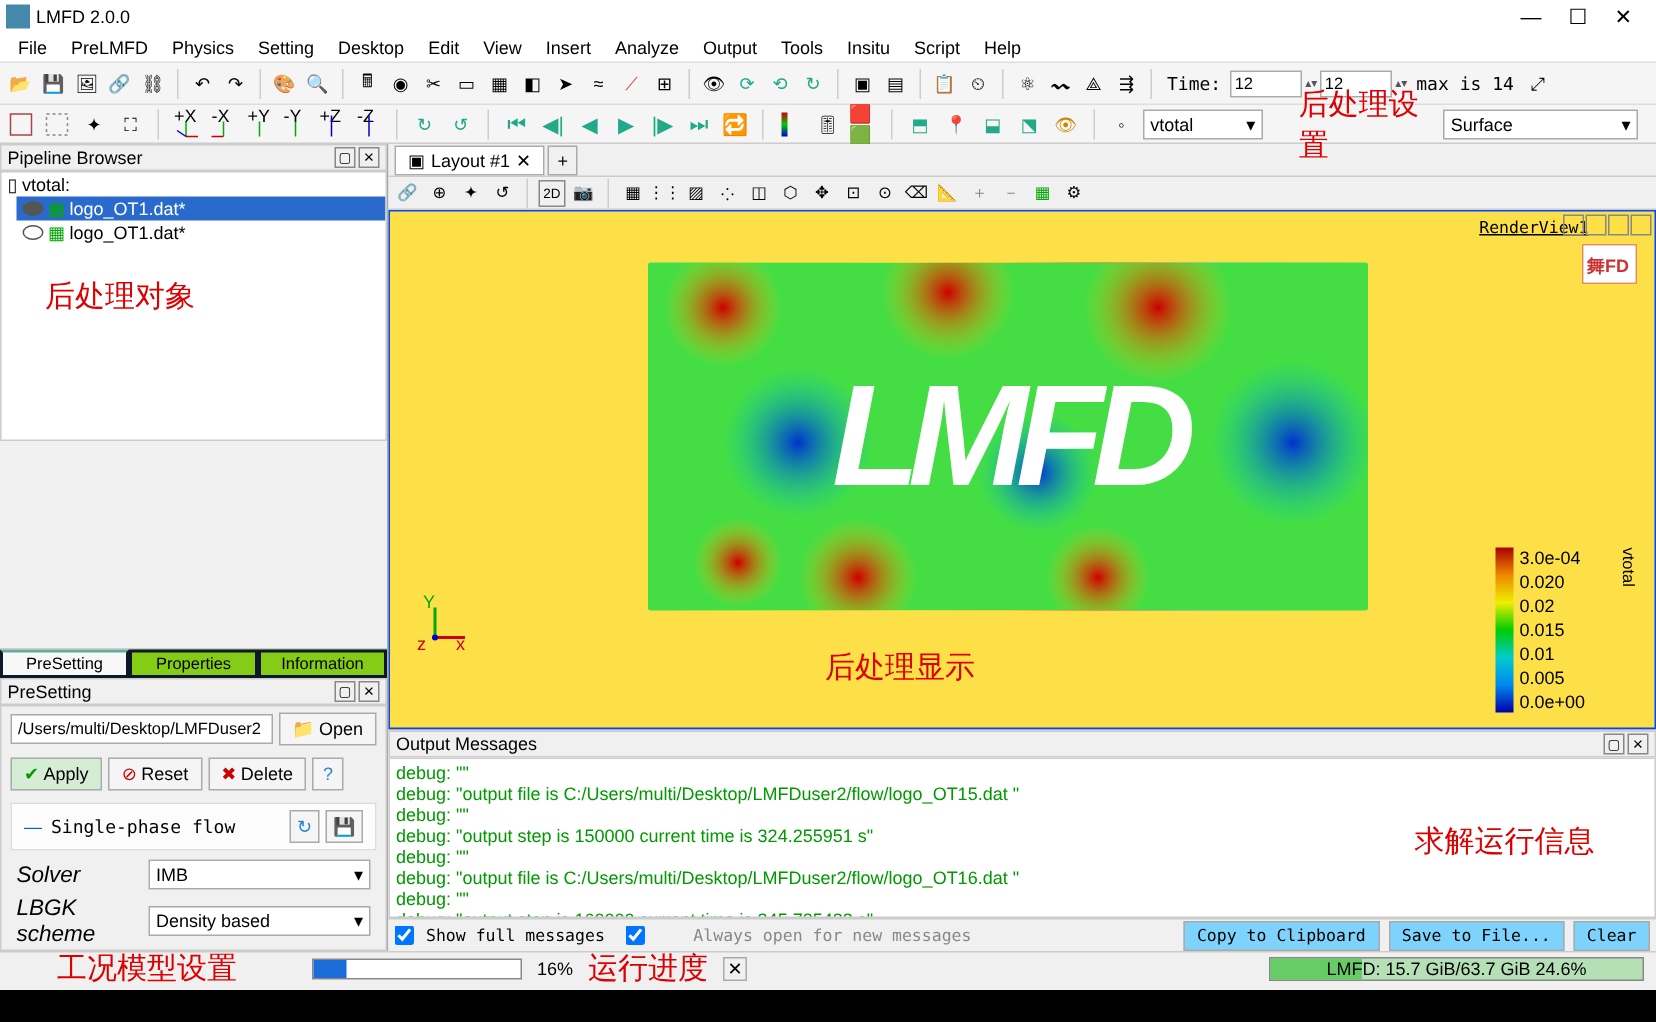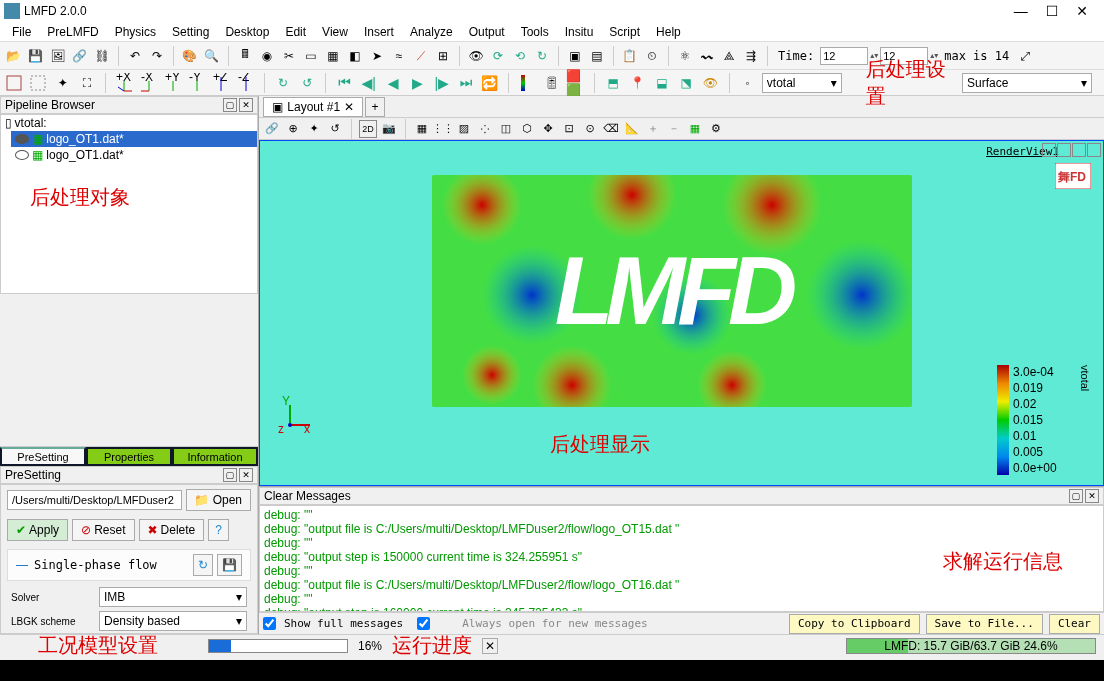--- a/index.html
+++ b/index.html
@@ -35,51 +35,51 @@
 .tab { flex: 1; border: 2px solid #0f172a; background: #84cc16; display: flex; align-items: center; justify-content: center; font-size: 11px; cursor: pointer; }
 .tab.active { background: #f8f8f8; border-top: 2px solid #6a9; }
 .presetting { flex: 1; background: #f0f0f0; border: 1px solid #ccc; }
 .ps-row { display: flex; align-items: center; gap: 4px; padding: 4px 6px; }
 .ps-input { flex: 1; height: 20px; border: 1px solid #aaa; padding: 0 4px; font-size: 11px; background: #fff; }
 .ps-btn { height: 22px; border: 1px solid #aaa; background: #f5f5f5; padding: 0 8px; display: inline-flex; align-items: center; gap: 3px; cursor: pointer; }
 .ps-btn.apply { background: #d4edd4; }
 .ps-btn .ico { font-size: 12px; }
 .section-hdr { display: flex; align-items: center; padding: 4px 8px; border: 1px solid #ddd; margin: 4px 6px; background: #fcfcfc; }
 .form-row { display: flex; align-items: center; padding: 2px 10px; gap: 8px; }
-.form-row label { width: 80px; font-size: 10px; }
+.form-row label { width: 80px; font-size: 15px; font-style: italic; }
 .form-row .combo { flex: 1; font-size: 11px; }
 .right-col { flex: 1; display: flex; flex-direction: column; }
 .layout-tabs { height: 22px; background: #f0f0f0; display: flex; align-items: center; border-bottom: 1px solid #ccc; padding-left: 4px; }
 .layout-tab { height: 20px; border: 1px solid #aaa; background: #fff; padding: 0 8px; display: flex; align-items: center; gap: 4px; font-size: 11px; }
 .layout-tab .x { cursor: pointer; }
 .layout-add { width: 20px; height: 20px; border: 1px solid #aaa; margin-left: 2px; display: flex; align-items: center; justify-content: center; cursor: pointer; }
 .render-toolbar { height: 22px; background: #f0f0f0; display: flex; align-items: center; padding: 0 4px; gap: 3px; border-bottom: 1px solid #ccc; }
 .rt-icon { width: 18px; height: 18px; display: inline-flex; align-items: center; justify-content: center; cursor: pointer; font-size: 11px; }
-.render-view { flex: 1; background: #5eead4; border: 1px solid #0048ff; position: relative; }
+.render-view { flex: 1; background: #fde047; border: 1px solid #0048ff; position: relative; }
 .render-label { position: absolute; right: 44px; top: 4px; font-family: monospace; font-size: 11px; text-decoration: underline; }
 .render-split { position: absolute; right: 2px; top: 2px; display: flex; gap: 1px; }
 .render-split span { width: 14px; height: 14px; border: 1px solid #888; display: inline-block; cursor: pointer; }
 .logo-badge { position: absolute; right: 12px; top: 22px; width: 36px; height: 26px; }
 .cfd-image { position: absolute; left: 172px; top: 34px; width: 480px; height: 232px; background: linear-gradient(90deg, #3e6, #7e4, #ae2, #de4, #fb3, #e44, #3bf, #0e8, #5e4); border-radius: 2px; display: flex; align-items: center; justify-content: center; overflow: hidden; }
 .cfd-letters { font-size: 96px; font-weight: 900; font-style: italic; color: #fff; font-family: Arial, sans-serif; letter-spacing: -8px; }
 .axes-triad { position: absolute; left: 16px; bottom: 50px; width: 40px; height: 40px; }
 .color-legend { position: absolute; right: 16px; bottom: 10px; width: 90px; height: 110px; display: flex; }
 .color-bar { width: 12px; height: 100%; background: linear-gradient(to bottom, #a00, #e80, #ee0, #0c0, #0cc, #08e, #00a); }
 .color-ticks { display: flex; flex-direction: column; justify-content: space-between; padding-left: 4px; font-size: 10px; }
 .color-axis-label { writing-mode: vertical-rl; font-size: 11px; position: absolute; right: -4px; }
 .output-panel { height: 148px; background: #f0f0f0; border-top: 1px solid #aaa; display: flex; flex-direction: column; }
 .output-text { flex: 1; background: #fff; border: 1px solid #ccc; overflow: hidden; padding: 2px 4px; font-family: monospace; font-size: 11px; line-height: 14px; position: relative; }
 .output-text .ln { white-space: pre; }
 .output-text .dbg { color: #090; }
 .output-footer { height: 22px; display: flex; align-items: center; padding: 0 4px; gap: 6px; background: #f0f0f0; border-top: 1px solid #ccc; }
 .output-footer input[type=checkbox] { margin-right: 2px; }
 .output-footer .lbl { font-family: monospace; font-size: 11px; }
 .output-footer .gray { color: #888; margin-left: 24px; }
 .output-footer .spacer { flex: 1; }
-.output-footer .obtn { height: 20px; border: 1px solid #aaa; background: #fef9c3; padding: 0 8px; font-family: monospace; font-size: 11px; cursor: pointer; }
+.output-footer .obtn { height: 20px; border: 1px solid #aaa; background: #7dd3fc; padding: 0 8px; font-family: monospace; font-size: 11px; cursor: pointer; }
 .statusbar { height: 22px; background: #f0f0f0; display: flex; align-items: center; padding: 0 8px; gap: 10px; border-top: 1px solid #ccc; }
 .progress { width: 140px; height: 14px; border: 1px solid #888; background: #fff; position: relative; }
 .progress-fill { height: 100%; background: #1a6dd8; }
 .status-x { width: 16px; height: 16px; border: 1px solid #aaa; display: flex; align-items: center; justify-content: center; cursor: pointer; }
 .mem-bar { width: 250px; height: 16px; border: 1px solid #888; background: #b5e0b5; position: relative; display: flex; justify-content: center; font-size: 11px; }
 .mem-fill { position: absolute; left: 0; top: 0; height: 100%; background: #6c6; }
 .mem-text { position: relative; z-index: 1; }
 .bottom-black { position: absolute; bottom: 0; left: 0; right: 0; height: 21px; background: #000; }
 svg.axisico { width: 20px; height: 20px; }
 </style>
@@ -436,34 +436,34 @@
             <text x="2" y="38" font-size="9" fill="#c00">z</text>
             <line x1="14" y1="30" x2="34" y2="30" stroke="#c00" stroke-width="2"></line>
             <line x1="14" y1="30" x2="14" y2="10" stroke="#0a0" stroke-width="2"></line>
             <circle cx="14" cy="30" r="2" fill="#00c"></circle>
           </svg>
       </div>
       <div class="color-legend">
         <div class="color-bar"></div>
         <div class="color-ticks">
           <span>3.0e-04</span>
-          <span>0.019</span>
+          <span>0.020</span>
           <span>0.02</span>
           <span>0.015</span>
           <span>0.01</span>
           <span>0.005</span>
           <span>0.0e+00</span>
         </div>
         <span class="color-axis-label">vtotal</span>
       </div>
     </div>
 
     <div class="output-panel">
       <div class="panel-header">
-        <span>Clear Messages</span>
+        <span>Output Messages</span>
         <span class="close-x">
             <span class="hx">▢</span>
             <span class="hx">✕</span>
           </span>
       </div>
       <div class="output-text">
         <div class="ln dbg">debug: ""</div>
         <div class="ln dbg">debug: "output file is C:/Users/multi/Desktop/LMFDuser2/flow/logo_OT15.dat "</div>
         <div class="ln dbg">debug: ""</div>
         <div class="ln dbg">debug: "output step is 150000 current time is 324.255951 s"</div>

